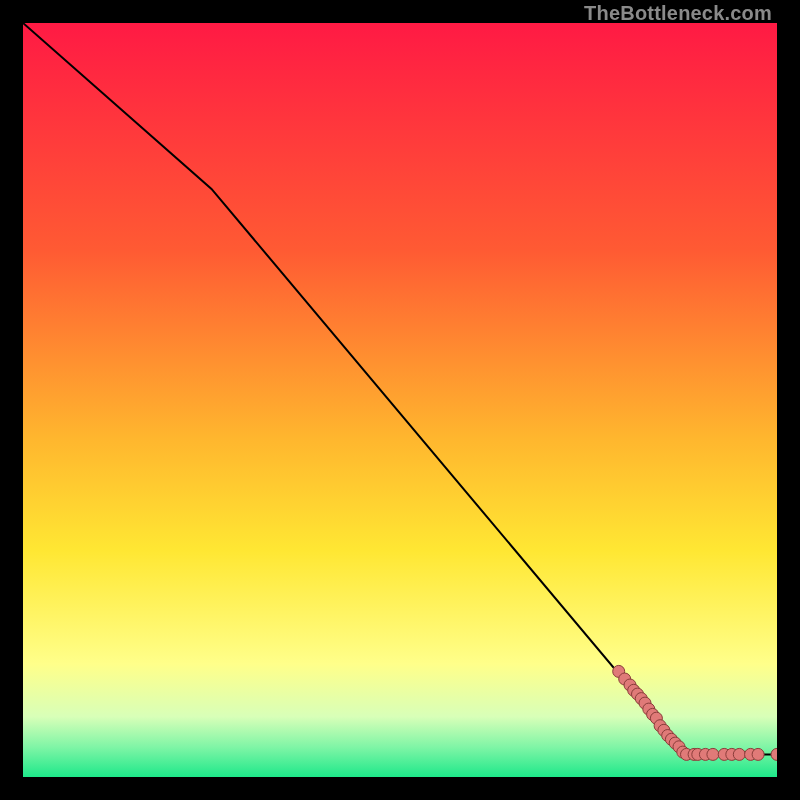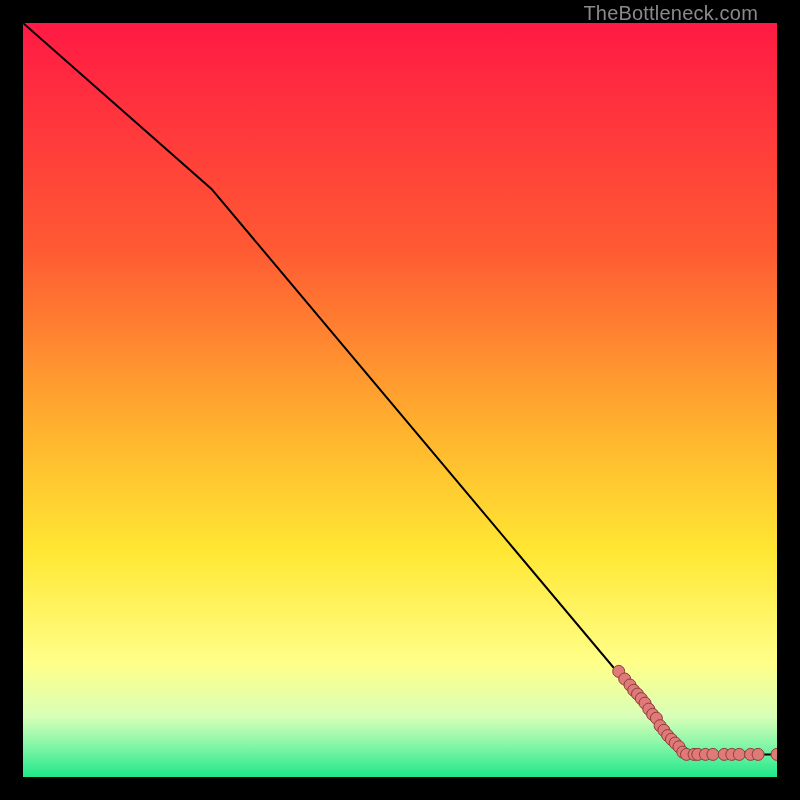--- a/index.html
+++ b/index.html
@@ -22,24 +22,24 @@
   .plot {
     position: absolute;
     left: 0;
     top: 0;
     width: 754px;
     height: 754px;
   }
   .attribution {
     position: absolute;
     top: 2px;
-    right: 42px;
+    right: 28px;
     color: #8a8a8a;
     font-size: 20px;
-    font-weight: 400;
+    font-weight: 700;
     letter-spacing: 0.2px;
   }
   svg { display: block; }
 </style>
 </head>
 <body>
 
 <div class="attribution">TheBottleneck.com</div>
 
 <div class="frame">

